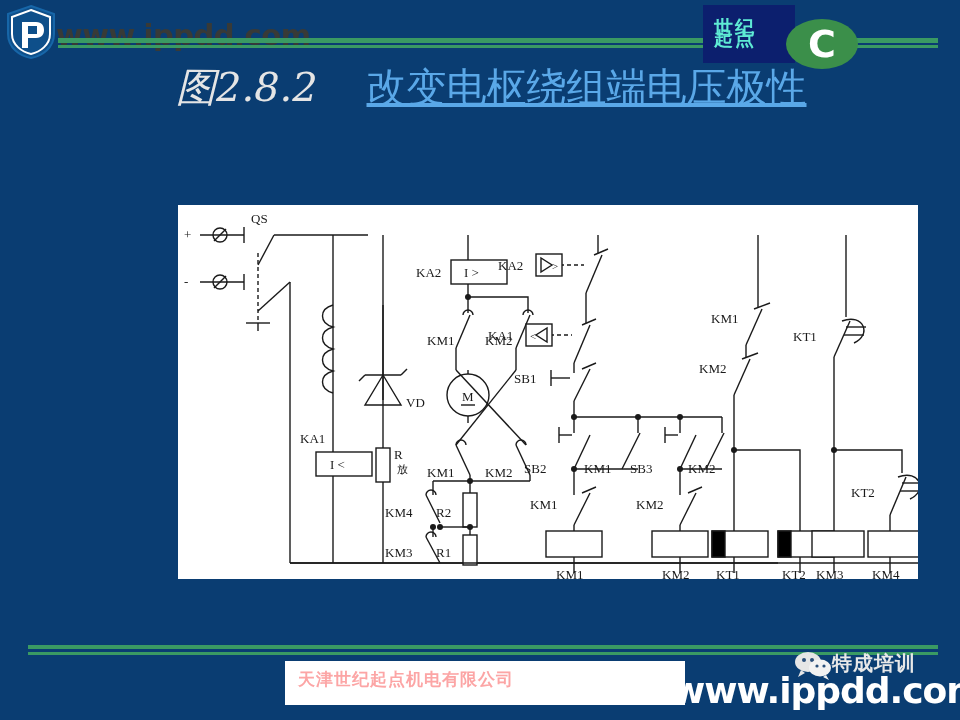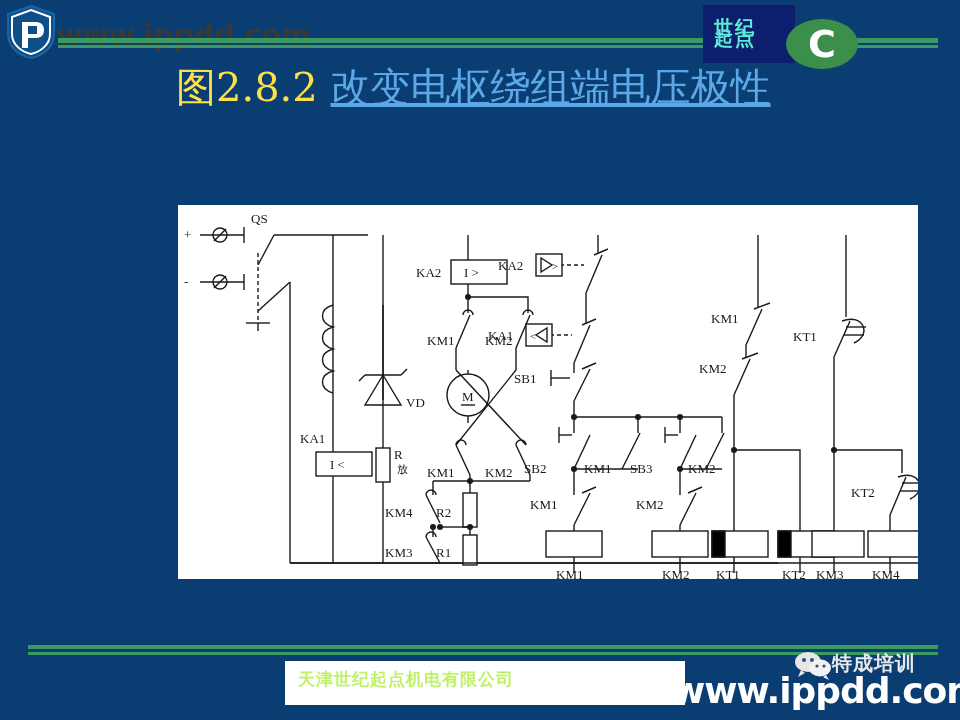--- a/index.html
+++ b/index.html
@@ -40,42 +40,42 @@
     font-size:38px; color:#ffffff; line-height:1;
   }
 
   
   #title-block {
     position:absolute; left:176px; top:62px; width:730px;
     font-family:"DejaVu Serif", serif;
     font-size:40px; line-height:51px; color:#5aa8e8;
     text-align:left; letter-spacing:0px;
   }
-  #title-line1 .plain { color:#fde047; }
-  #title-line1 .und { text-decoration:underline; }
+  #title-line1 .plain { color:#e5e5e5;font-style:italic; }
+  #title-line1 .und { text-decoration:underline;margin-left:36px; }
   #title-line2 { text-decoration:underline; }
 
   
   #schematic-panel {
     position:absolute; left:178px; top:205px; width:740px; height:374px;
     background:#ffffff;
   }
   #schematic-svg { display:block; width:740px; height:374px; }
 
   
   #grule-c { left:28px; top:645px; width:910px; height:4px; }
   #grule-d { left:28px; top:652px; width:910px; height:3px; }
   #bottom-plate {
     position:absolute; left:285px; top:661px; width:400px; height:44px;
     background:#ffffff;
   }
   #bottom-company {
     position:absolute; left:298px; top:668px;
     font-family:"DejaVu Sans", sans-serif; font-weight:bold;
-    font-size:17px; color:#bef264; letter-spacing:1px;
+    font-size:17px; color:#fca5a5; letter-spacing:1px;
   }
   #bottom-watermark {
     position:absolute; left:672px; top:670px;
     font-family:"DejaVu Sans", sans-serif; font-weight:bold;
     font-size:36px; color:#ffffff; white-space:nowrap; letter-spacing:-1px;
   }
   #wechat-mark { position:absolute; left:793px; top:650px; width:40px; height:30px; }
   #brand-cn {
     position:absolute; left:832px; top:650px;
     font-family:"DejaVu Sans", sans-serif; font-weight:bold;

